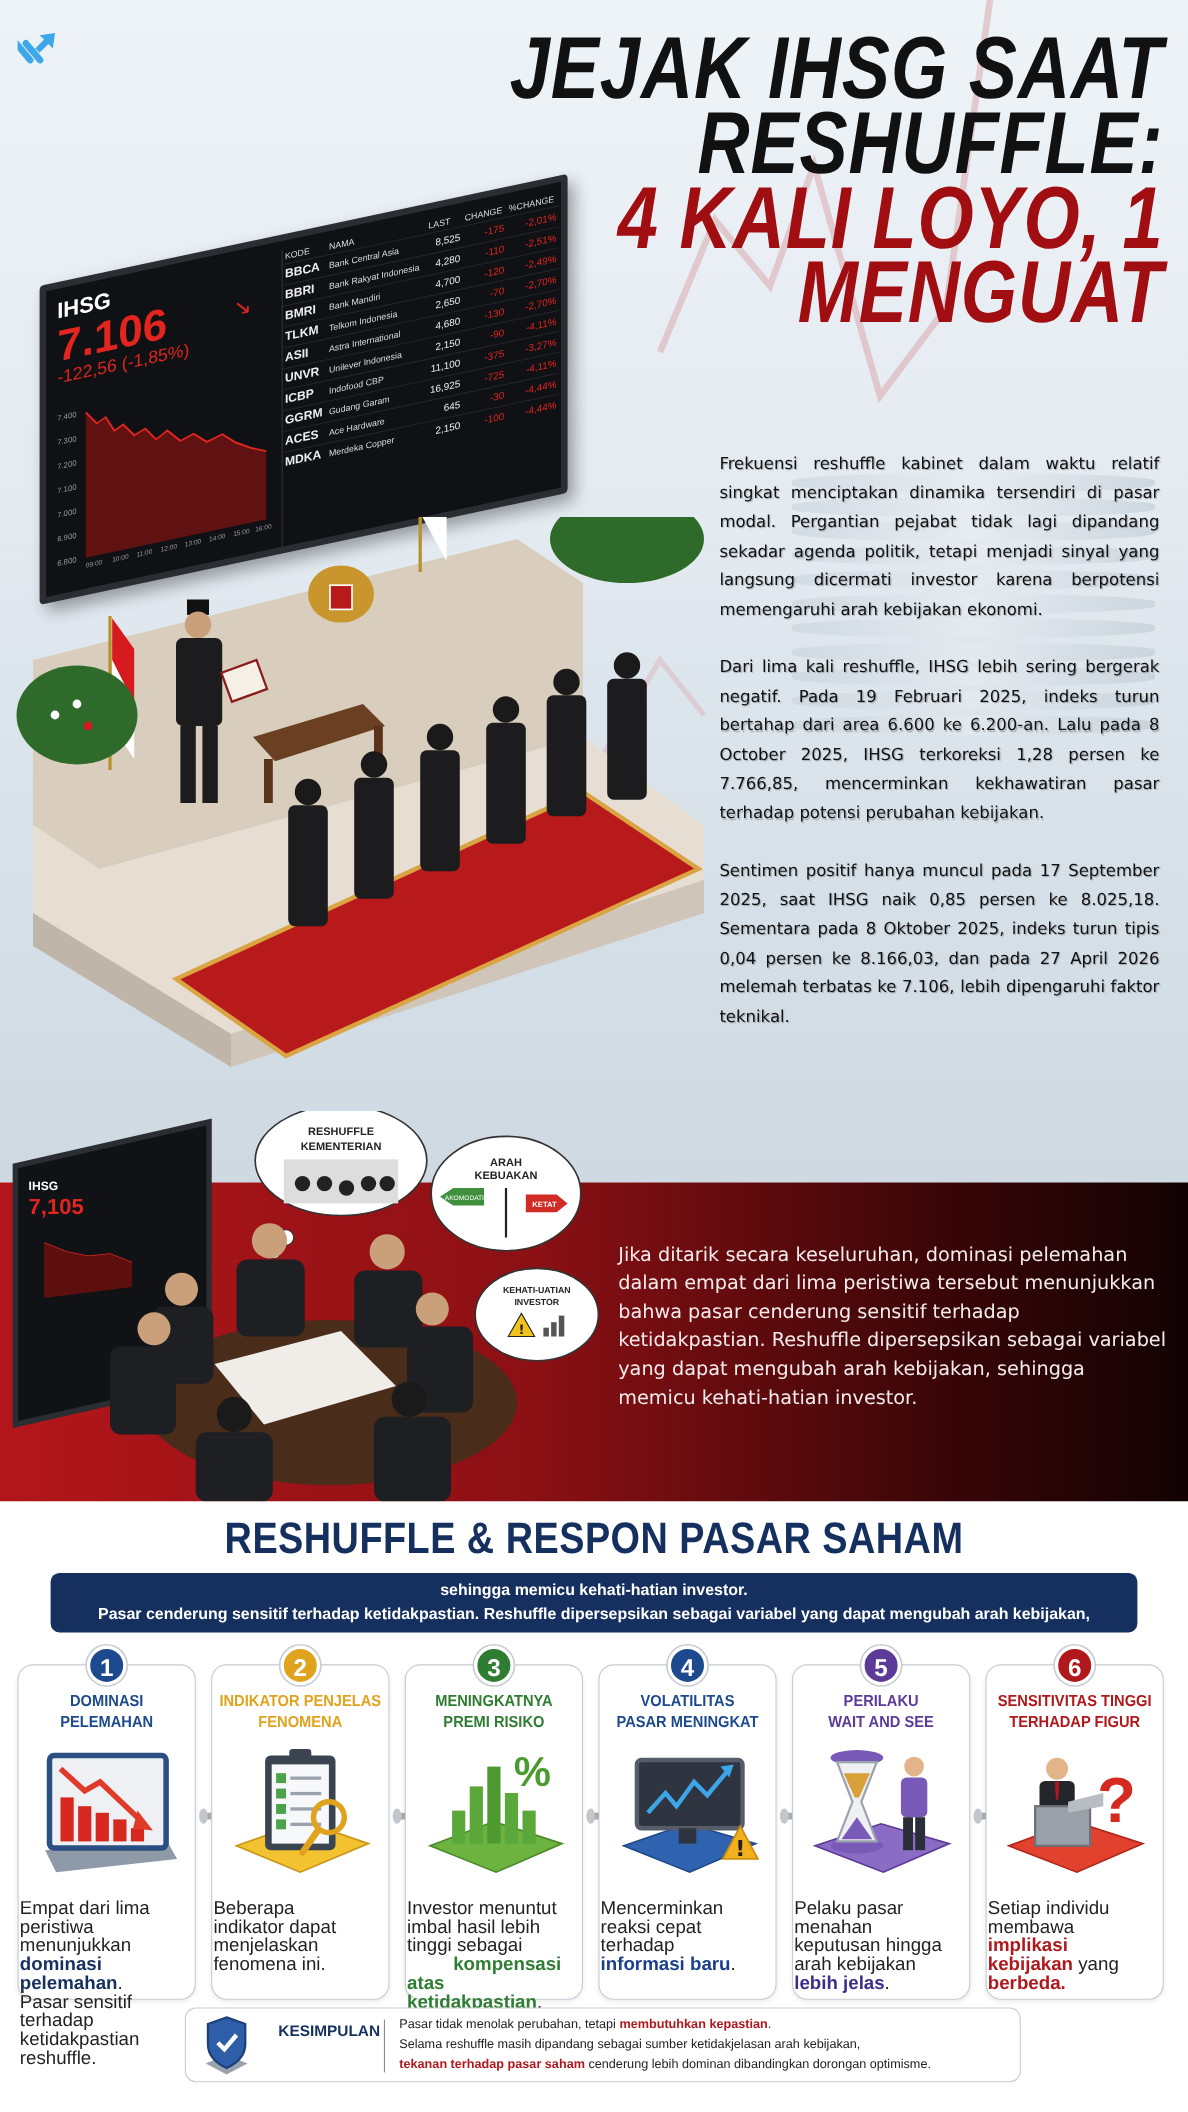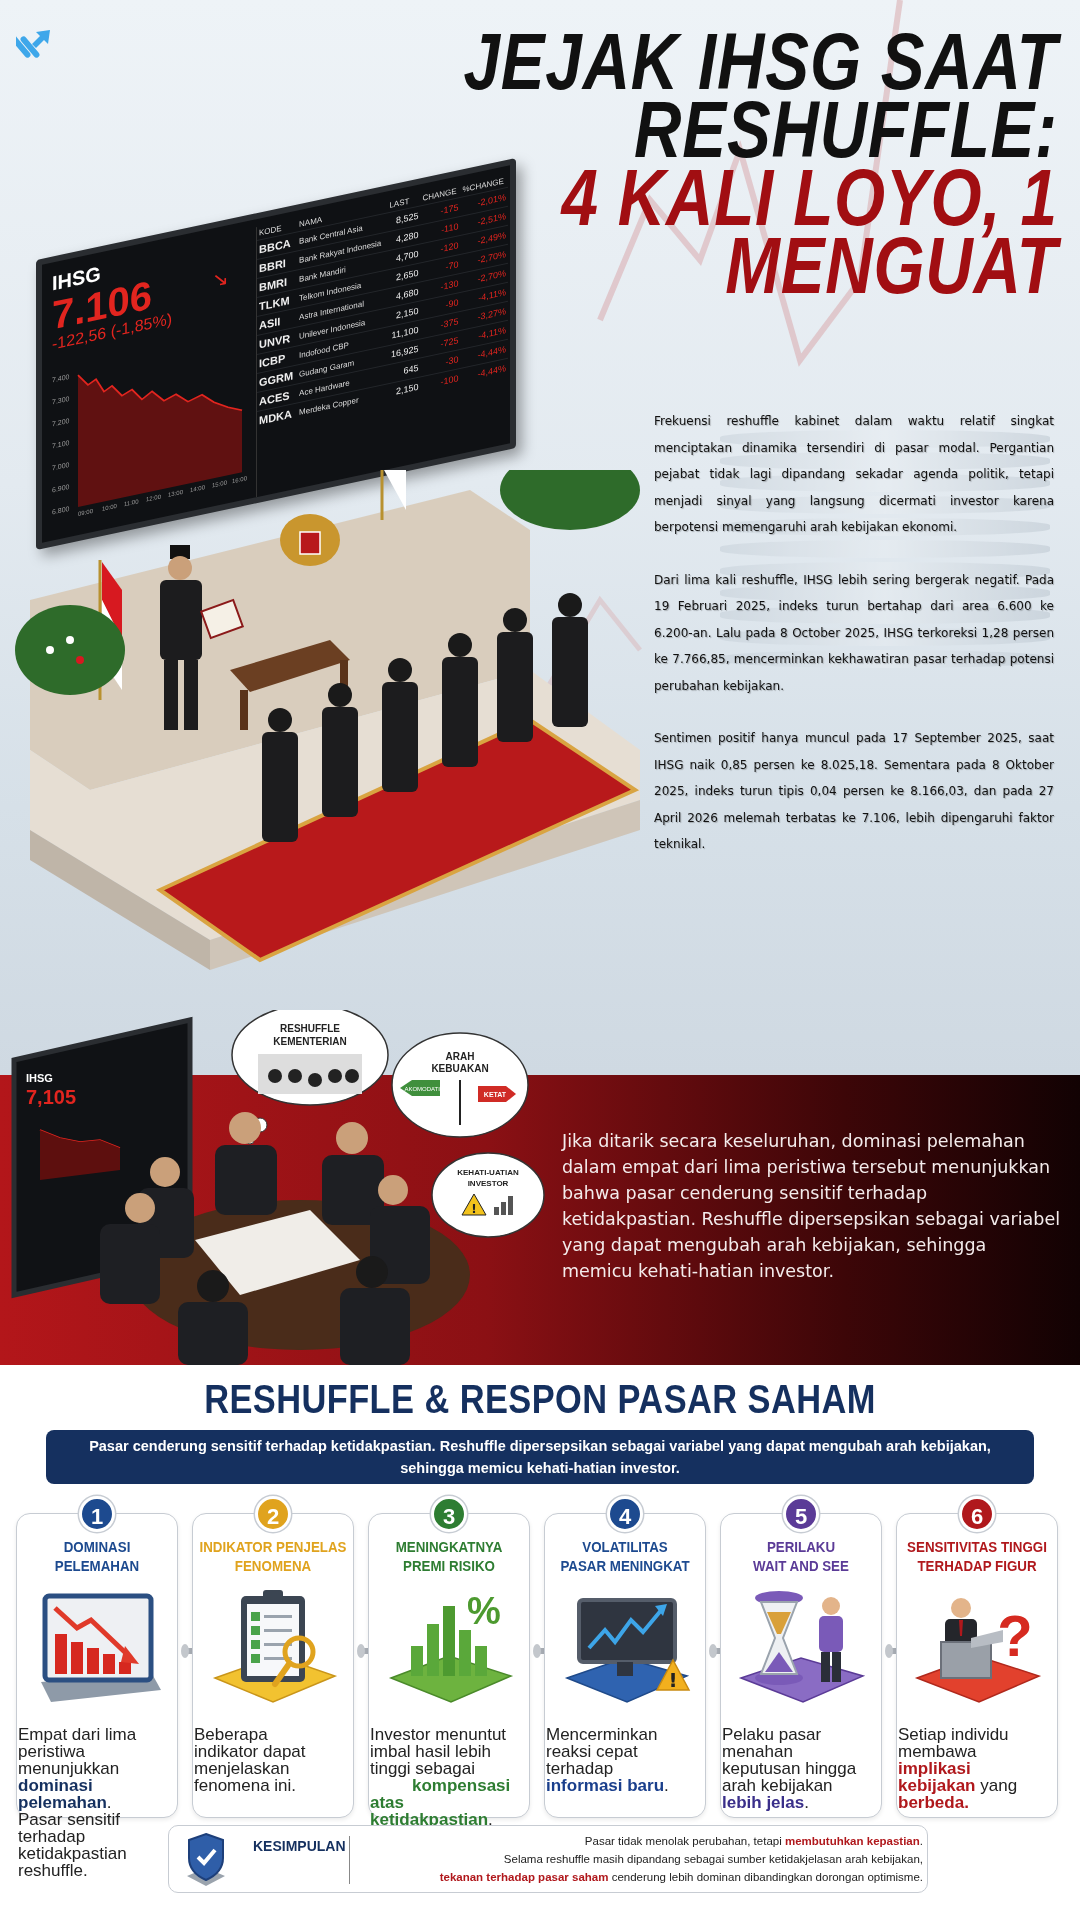--- a/index.html
+++ b/index.html
@@ -44,21 +44,21 @@
   .board-table td { font-size: 9px; padding: 3px 2px; border-top: 1px solid #23262a; white-space: nowrap; }
   .board-table td.code { color: #eee; font-size: 11px; font-weight: bold; }
   .board-table td.name { color: #ddd; font-size: 8px; }
   .board-table td.last { color: #eee; text-align: right; }
   .board-table td.chg, .board-table td.pct { color: #e2251f; text-align: right; }
 
   
   .stage { position: absolute; left: 10px; top: 470px; width: 630px; height: 500px; }
 
   
-  .paras { position: absolute; left: 654px; top: 408px; width: 400px; font-family: "DejaVu Sans", sans-serif; font-size: 12px; line-height: 26.5px; color: #111; text-align: justify; text-shadow: 1px 1px 1px rgba(0,0,0,.25); }
+  .paras { position: absolute; left: 654px; top: 408px; width: 400px; font-family: "DejaVu Sans", sans-serif; font-size: 15px; line-height: 26.5px; color: #111; text-align: justify; text-shadow: 1px 1px 1px rgba(0,0,0,.25); }
   .paras p { margin-bottom: 26px; }
 
   
   .red-band { position: absolute; left: 0; top: 1075px; width: 1080px; height: 290px; background: linear-gradient(90deg, #b3161a 0%, #8b1014 45%, #3d0608 78%, #120203 100%); }
   .meeting { position: absolute; left: 0; top: 1010px; width: 560px; height: 355px; }
   .red-text { position: absolute; left: 562px; top: 1128px; width: 500px; color: #f4ecec; font-family: "DejaVu Sans", sans-serif; font-size: 17.5px; line-height: 26px; }
 
   
   .bottom { position: absolute; left: 0; top: 1365px; width: 1080px; height: 555px; background: #ffffff; }
   .bottom-title { position: absolute; left: 0; width: 1080px; top: 12px; text-align: center; font-family: "Liberation Sans", sans-serif; font-weight: bold; font-size: 40px; color: #15305f; letter-spacing: .5px; transform: scaleX(.86); }
@@ -69,21 +69,21 @@
   .card-num { position: absolute; left: 50%; top: -18px; margin-left: -18px; width: 36px; height: 36px; border-radius: 50%; color: #fff; text-align: center; line-height: 36px; font-family: "Liberation Sans", sans-serif; font-weight: bold; font-size: 22px; border: 3px solid #fff; box-shadow: 0 0 0 1.5px #c7ccd3; }
   .card-title { position: absolute; left: 0; width: 100%; top: 24px; text-align: center; font-family: "Liberation Sans", sans-serif; font-weight: bold; font-size: 14.5px; line-height: 19px; transform: scaleX(.92); }
   .card-icon { position: absolute; left: 14px; top: 72px; width: 134px; height: 120px; }
   .card-text { position: absolute; left: 1px; top: 212px; width: 142px; font-family: "Liberation Sans", sans-serif; font-size: 17px; line-height: 17px; color: #222; }
   .connector { position: absolute; top: 130px; width: 30px; height: 16px; }
 
   .conclusion { position: absolute; left: 168px; top: 460px; width: 760px; height: 68px; border: 1.5px solid #c7ccd3; border-radius: 10px; background: #fff; }
   .conc-icon { position: absolute; left: 14px; top: 6px; width: 46px; height: 56px; }
   .conc-label { position: absolute; left: 84px; top: 12px; font-family: "Liberation Sans", sans-serif; font-weight: bold; font-size: 14px; color: #15305f; }
   .conc-divider { position: absolute; left: 180px; top: 10px; width: 1px; height: 48px; background: #888; }
-  .conc-text { position: absolute; left: 194px; top: 6px; width: 560px; font-family: "Liberation Sans", sans-serif; font-size: 11.5px; line-height: 18px; color: #222; text-align: right; }
+  .conc-text { position: absolute; left: 194px; top: 6px; width: 560px; font-family: "Liberation Sans", sans-serif; font-size: 11.5px; line-height: 18px; color: #222; }
   .hl-red { color: #b0181c; font-weight: bold; }
   .hl-blue { color: #15305f; font-weight: bold; }
   .hl-green { color: #2e7d32; font-weight: bold; margin-left: 42px; }
   .hl-navy { color: #1a3f8c; font-weight: bold; text-align: center; }
 </style>
 </head>
 <body>
 
 <div class="hero">
   <svg class="hero-bg-line" viewBox="0 0 1080 1075">
@@ -387,22 +387,22 @@
     <circle cx="372" cy="262" r="16" fill="#1a1a1a"></circle>
       <rect x="340" y="278" width="70" height="77" rx="10"></rect>
   </g>
 </svg>
 
 <div class="red-text">Jika ditarik secara keseluruhan, dominasi pelemahan dalam empat dari lima peristiwa tersebut menunjukkan bahwa pasar cenderung sensitif terhadap ketidakpastian. Reshuffle dipersepsikan sebagai variabel yang dapat mengubah arah kebijakan, sehingga memicu kehati-hatian investor.</div>
 
 <div class="bottom">
   <div class="bottom-title">RESHUFFLE &amp; RESPON PASAR SAHAM</div>
   <div class="bottom-banner">
+    <div>sehingga memicu kehati-hatian investor.</div>
     <div>Pasar cenderung sensitif terhadap ketidakpastian. Reshuffle dipersepsikan sebagai variabel yang dapat mengubah arah kebijakan,</div>
-    <div>sehingga memicu kehati-hatian investor.</div>
   </div>
 
   <div class="cards">
 
     <div class="card" style="left:0">
       <div class="card-num" style="background:#1d4a8f">1</div>
       <div class="card-title" style="color:#1d4a8f">
         <div>DOMINASI</div>
         <div>PELEMAHAN</div>
       </div>

